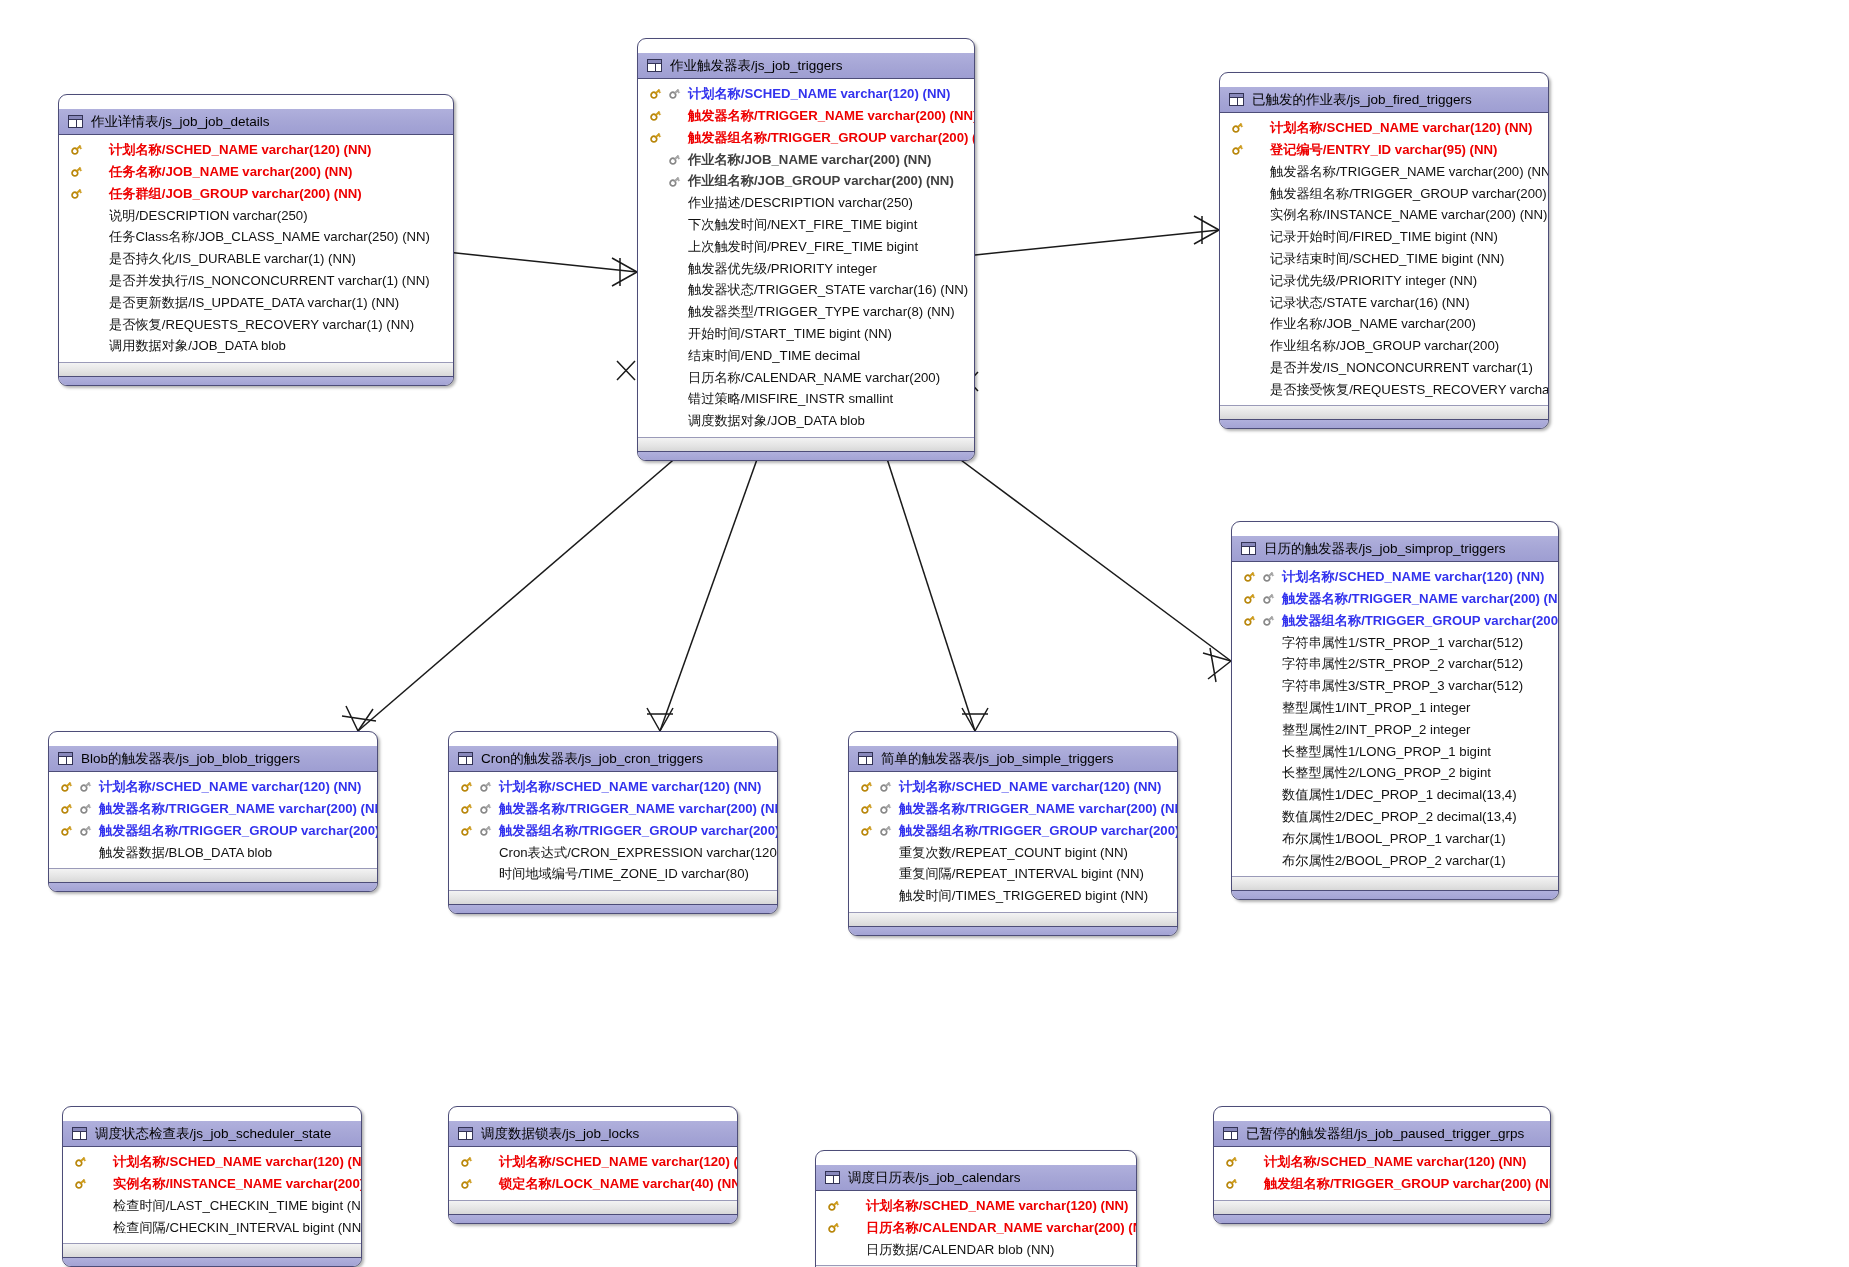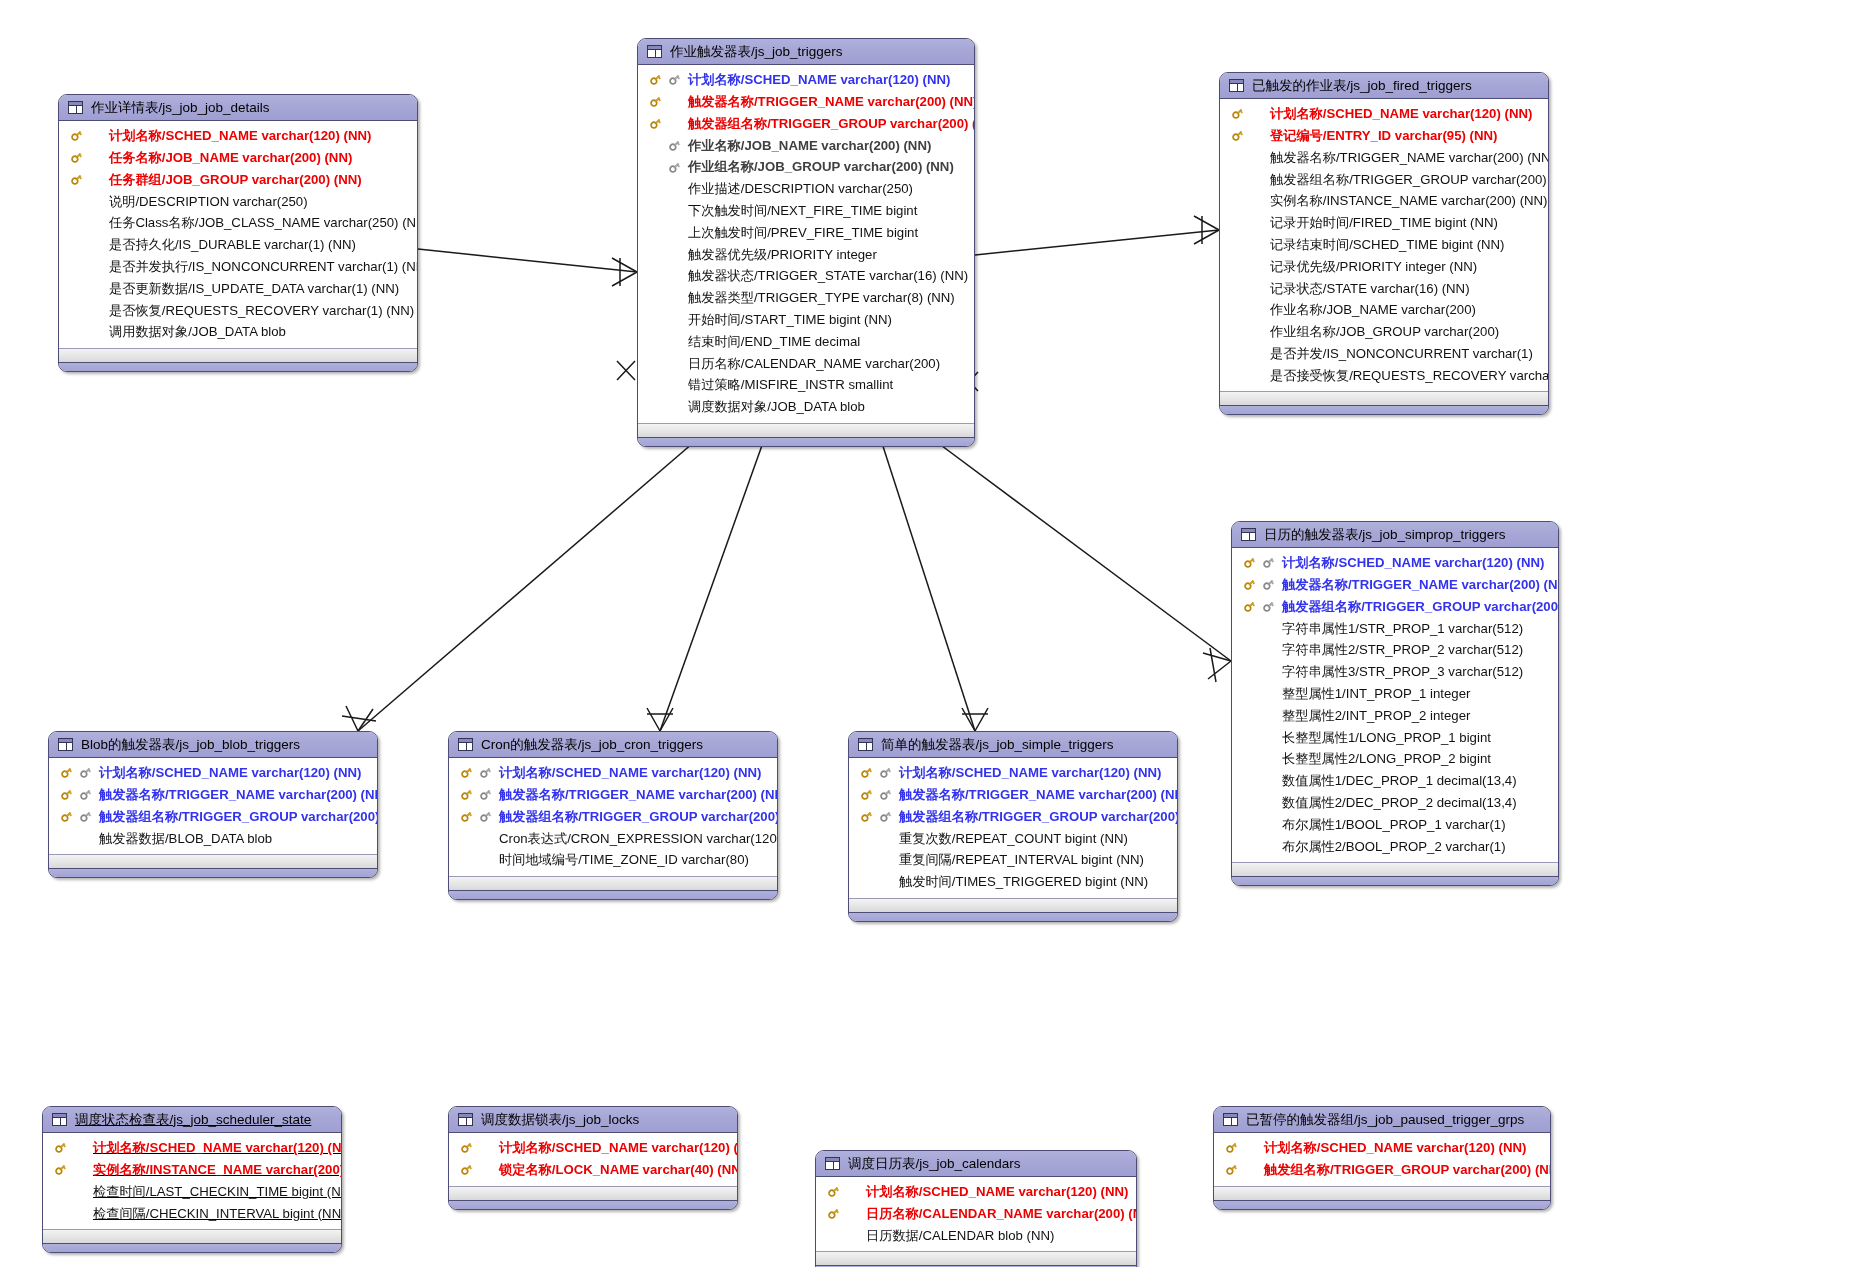--- a/index.html
+++ b/index.html
@@ -20,20 +20,21 @@
     box-shadow:2px 2px 3px rgba(0,0,0,0.30);
     overflow:hidden;
   }
   .ent-header{
     height:26px;
     background:linear-gradient(to bottom,#b0b0dc 0%,#a6a6d6 50%,#9e9ed2 100%);
     border-bottom:1px solid #4d4d78;
     display:flex;align-items:center;
     padding-left:9px;
     box-sizing:border-box;
+    margin-top:14px;
   }
   .tbl-icon{
     width:13px;height:11px;flex:0 0 auto;
     border:1px solid #333355;
     background:#ffffff;
     position:relative;margin-right:8px;
   }
   .tbl-icon::before{
     content:"";position:absolute;left:0;top:0;right:0;height:3px;
     background:#8888bb;border-bottom:1px solid #333355;
@@ -99,21 +100,21 @@
 
       <line x1="880" y1="437" x2="975" y2="731"></line>
       <path d="M975,731 L962,708 M975,731 L988,708 M962,714 L988,714"></path>
 
       <path d="M893,425 L911,444 M911,425 L893,444"></path>
       <path d="M960,372 L978,391 M978,372 L960,391"></path>
       <path d="M617,361 L635,380 M635,361 L617,380"></path>
     </g>
   </svg>
 
-<div class="entity" style="left: 58px; top: 94px; width: 360px;">
+<div class="entity" style="left: 58px; top: 94px; width: 396px;">
       <div class="ent-header">
         <span class="tbl-icon"></span>
         <span class="ent-title">作业详情表/js_job_job_details</span>
       </div>
       <div class="ent-body">
         <div class="attr">
           <span class="keyslot">
             <svg class="keyicon" width="13" height="13" viewBox="0 0 16 16" aria-hidden="true">
               <g transform="rotate(-45 8 8)">
                 <circle cx="5.2" cy="8" r="3.5" fill="none" stroke="#b8860b" stroke-width="2.1"></circle>
@@ -789,21 +790,21 @@
         </div>
         <div class="attr">
           <span class="keyslot empty"></span>
           <span class="keyslot empty"></span>
           <span class="attr-text c-black">触发时间/TIMES_TRIGGERED bigint (NN)</span>
         </div>
       </div>
       <div class="ent-footer"></div>
       <div class="ent-foot2"></div>
     </div>
-    <div class="entity" style="left: 42px; top: 1106px; width: 300px; text-decoration: underline;">
+    <div class="entity" style="left: 62px; top: 1106px; width: 300px;">
       <div class="ent-header">
         <span class="tbl-icon"></span>
         <span class="ent-title">调度状态检查表/js_job_scheduler_state</span>
       </div>
       <div class="ent-body">
         <div class="attr">
           <span class="keyslot">
             <svg class="keyicon" width="13" height="13" viewBox="0 0 16 16" aria-hidden="true">
               <g transform="rotate(-45 8 8)">
                 <circle cx="5.2" cy="8" r="3.5" fill="none" stroke="#b8860b" stroke-width="2.1"></circle>

